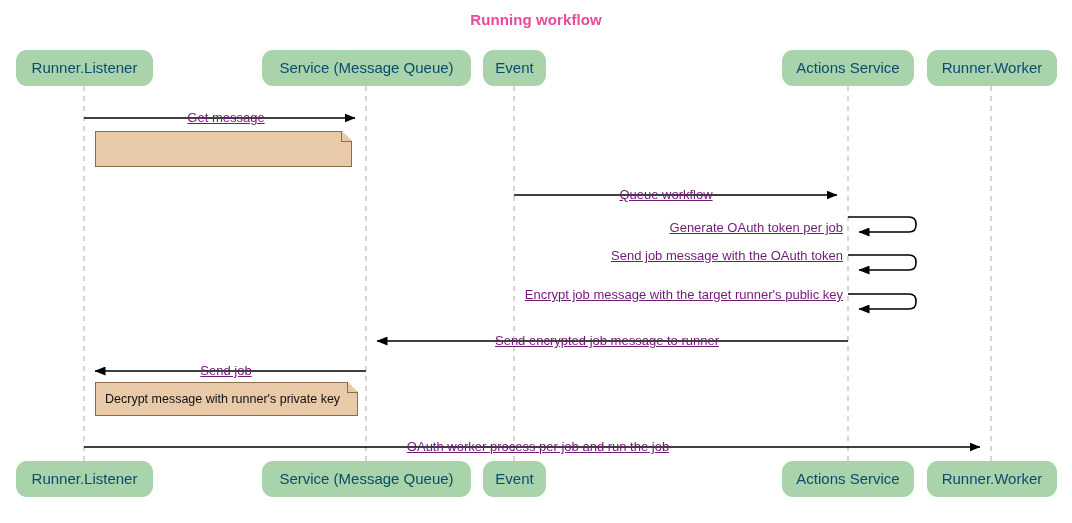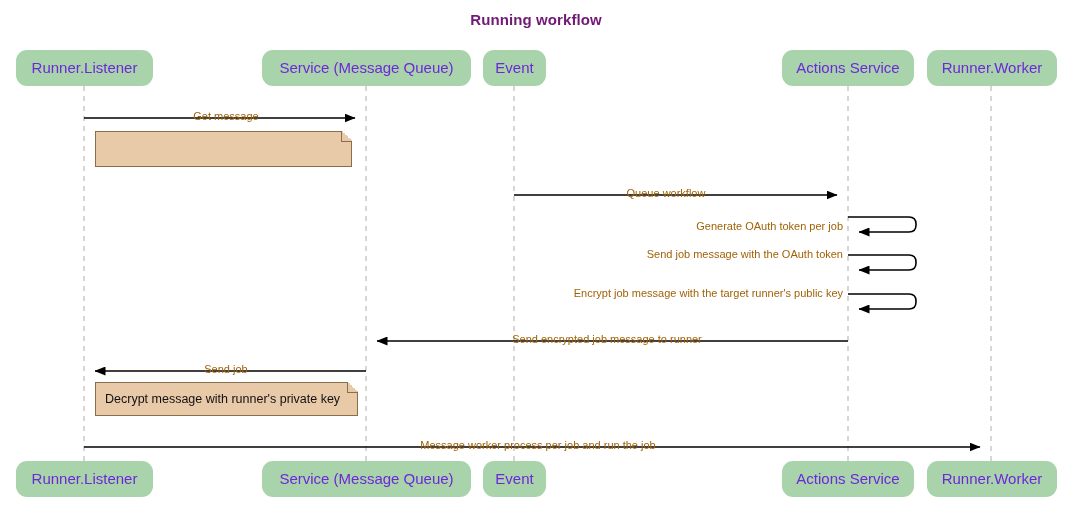--- a/index.html
+++ b/index.html
@@ -12,33 +12,33 @@
   #diagram{position:relative;width:1072px;height:523px;}
   #svg-layer{position:absolute;left:0;top:0;width:1072px;height:523px;}
 
   .title{
     position:absolute;
     width:100%;
     text-align:center;
     top:11px;
     font-size:15px;
     font-weight:bold;
-    color:#701a75;
+    color:#ec4899;
     letter-spacing:0.1px;
   }
 
   .participant{
     position:absolute;
     background:#a9d3ab;
     border-radius:11px;
     height:36px;
     line-height:36px;
     text-align:center;
     font-size:15px;
-    color:#6d28d9;
+    color:#0c4a6e;
     white-space:nowrap;
     box-sizing:border-box;
   }
 
   .note{
     position:absolute;
     background:#e8c9a8;
     border:1px solid #8a6d4a;
     box-sizing:border-box;
     font-size:12.5px;
@@ -56,24 +56,25 @@
     right:-1px;top:-1px;
     width:11px;height:11px;
     background:linear-gradient(225deg,#ffffff 0%,#ffffff 50%,#e8c9a8 50%,#e8c9a8 100%);
     border-left:1px solid #8a6d4a;
     border-bottom:1px solid #8a6d4a;
     box-sizing:border-box;
   }
 
   .msg-label{
     position:absolute;
-    font-size:11px;
-    color:#a16207;
+    font-size:13px;
+    color:#701a75;
     white-space:nowrap;
     transform:translateX(-50%);
+    text-decoration:underline;
   }
   .msg-label.right-aligned{
     transform:none;
   }
 </style>
 </head>
 <body>
 
 <div id="diagram">
 
@@ -137,16 +138,16 @@
       </div>
     </div>
   <div id="labels-layer">
       <div class="msg-label" style="top: 110px; left: 226px;">Get message</div>
       <div class="msg-label" style="top: 187px; left: 644px; margin-left: 22px;">Queue workflow</div>
       <div class="msg-label right-aligned" style="top: 220px; left: 0px; width: 843px; text-align: right;">Generate OAuth token per job</div>
       <div class="msg-label right-aligned" style="top: 248px; left: 0px; width: 843px; text-align: right;">Send job message with the OAuth token</div>
       <div class="msg-label right-aligned" style="top: 287px; left: 0px; width: 843px; text-align: right;">Encrypt job message with the target runner's public key</div>
       <div class="msg-label" style="top: 333px; left: 607px;">Send encrypted job message to runner</div>
       <div class="msg-label" style="top: 363px; left: 226px;">Send job</div>
-      <div class="msg-label" style="top: 439px; left: 538px;">Message worker process per job and run the job</div>
+      <div class="msg-label" style="top: 439px; left: 538px;">OAuth worker process per job and run the job</div>
     </div>
 
 </div>
 
 </body></html>

